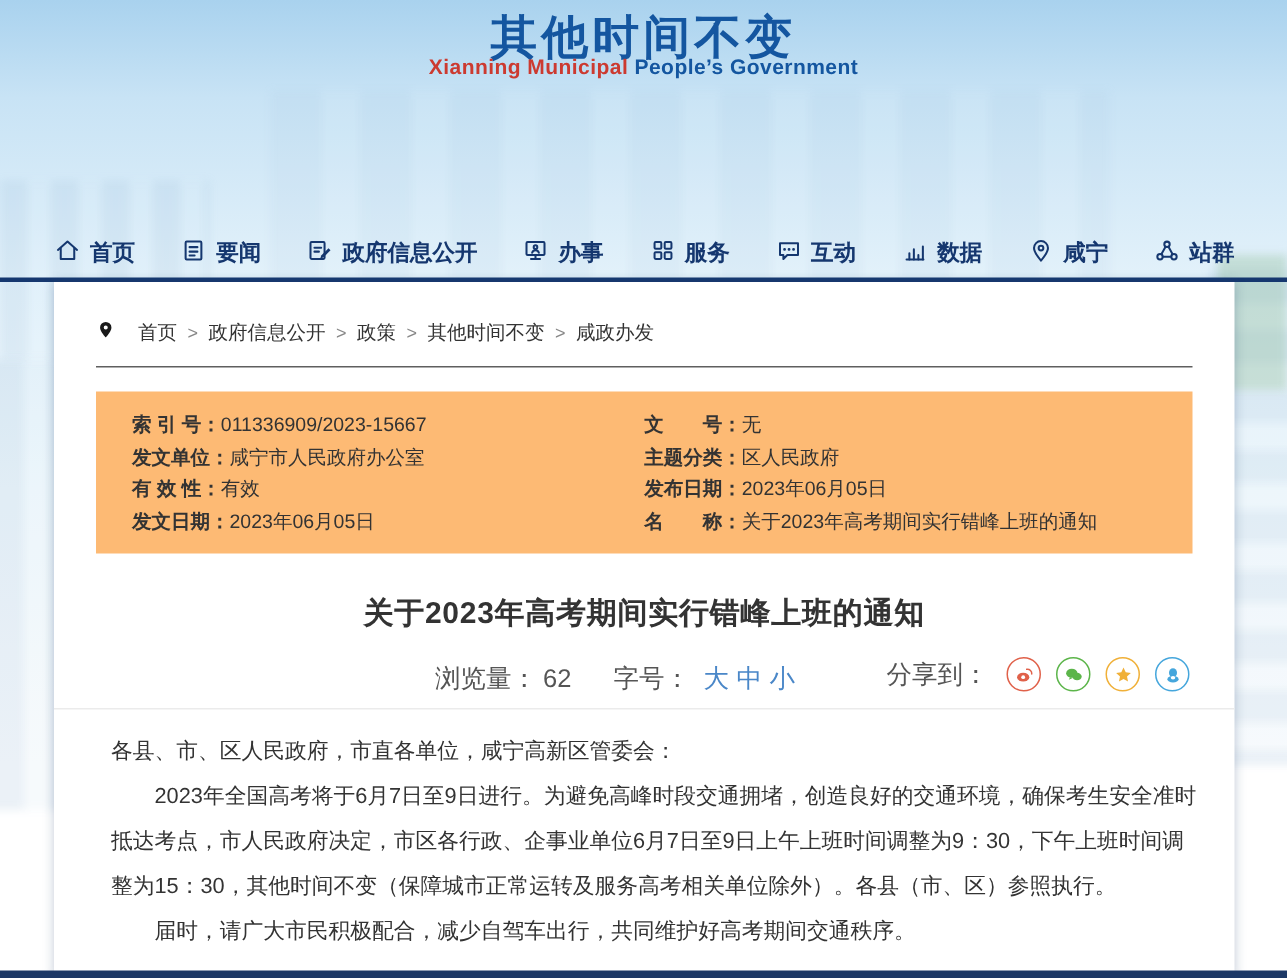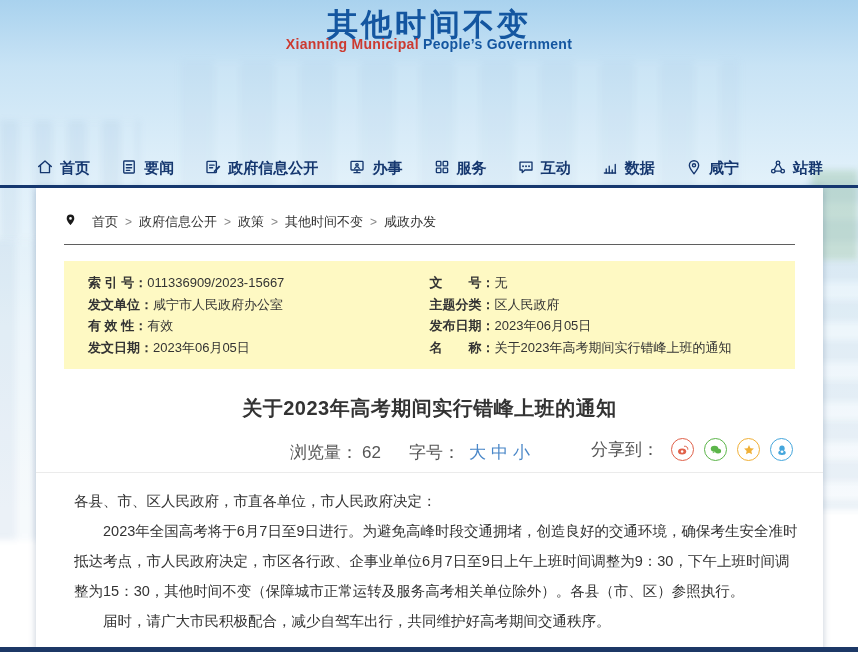--- a/index.html
+++ b/index.html
@@ -48,21 +48,21 @@
   
   .card { position:absolute; top:188px; left:36px; width:787px; height:464px; background:#fff;
           box-shadow:0 0 7px rgba(40,70,110,.28); }
 
   .breadcrumb { margin:24px 28px 0; padding-bottom:13px; border-bottom:1px solid #5f5f5f;
                 display:flex; align-items:center; gap:7px; font-size:13px; color:#333; }
   .breadcrumb svg { width:13px; height:16px; margin-right:8px; }
   .crumb { cursor:pointer; white-space:nowrap; }
   .crumb-sep { color:#888; font-size:12px; }
 
-  .meta-box { margin:16px 28px 0; background:#fef9c3; padding:11px 24px; display:flex; }
+  .meta-box { margin:16px 28px 0; background:#fdba74; padding:11px 24px; display:flex; }
   .meta-col { width:50%; }
   .meta-row { display:flex; font-size:13px; line-height:21.5px; }
   .meta-label { font-weight:bold; color:#333; white-space:pre; }
   .meta-value { color:#333; }
 
   .article-title { margin-top:26px; text-align:center; font-size:20px; font-weight:bold; color:#333;
                    letter-spacing:.5px; }
 
   .article-meta { position:relative; margin-top:16px; height:24px; font-size:17px; color:#555; }
   .views-group { position:absolute; left:254px; top:3px; display:flex; gap:4px; align-items:center; }
@@ -263,21 +263,21 @@
               <ellipse cx="12" cy="16.8" rx="6.4" ry="3.8" fill="#45a6dc"></ellipse>
               <ellipse cx="12" cy="15" rx="2.6" ry="2" fill="#fff"></ellipse>
             </svg>
           </span>
         </div>
     </div>
 
     <div class="article-divider"></div>
 
     <div class="article-body" id="article-body">
-        <p>各县、市、区人民政府，市直各单位，市人民政府决定：</p>
+        <p>各县、市、区人民政府，市直各单位，咸宁高新区管委会：</p>
         <p class="indent">2023年全国高考将于6月7日至9日进行。为避免高峰时段交通拥堵，创造良好的交通环境，确保考生安全准时抵达考点，市人民政府决定，市区各行政、企事业单位6月7日至9日上午上班时间调整为9：30，下午上班时间调整为15：30，其他时间不变（保障城市正常运转及服务高考相关单位除外）。各县（市、区）参照执行。</p>
         <p class="indent">届时，请广大市民积极配合，减少自驾车出行，共同维护好高考期间交通秩序。</p>
       </div>
 
   </div>
 
   <div class="footer-bar"></div>
 </div>
 
 </body></html>

